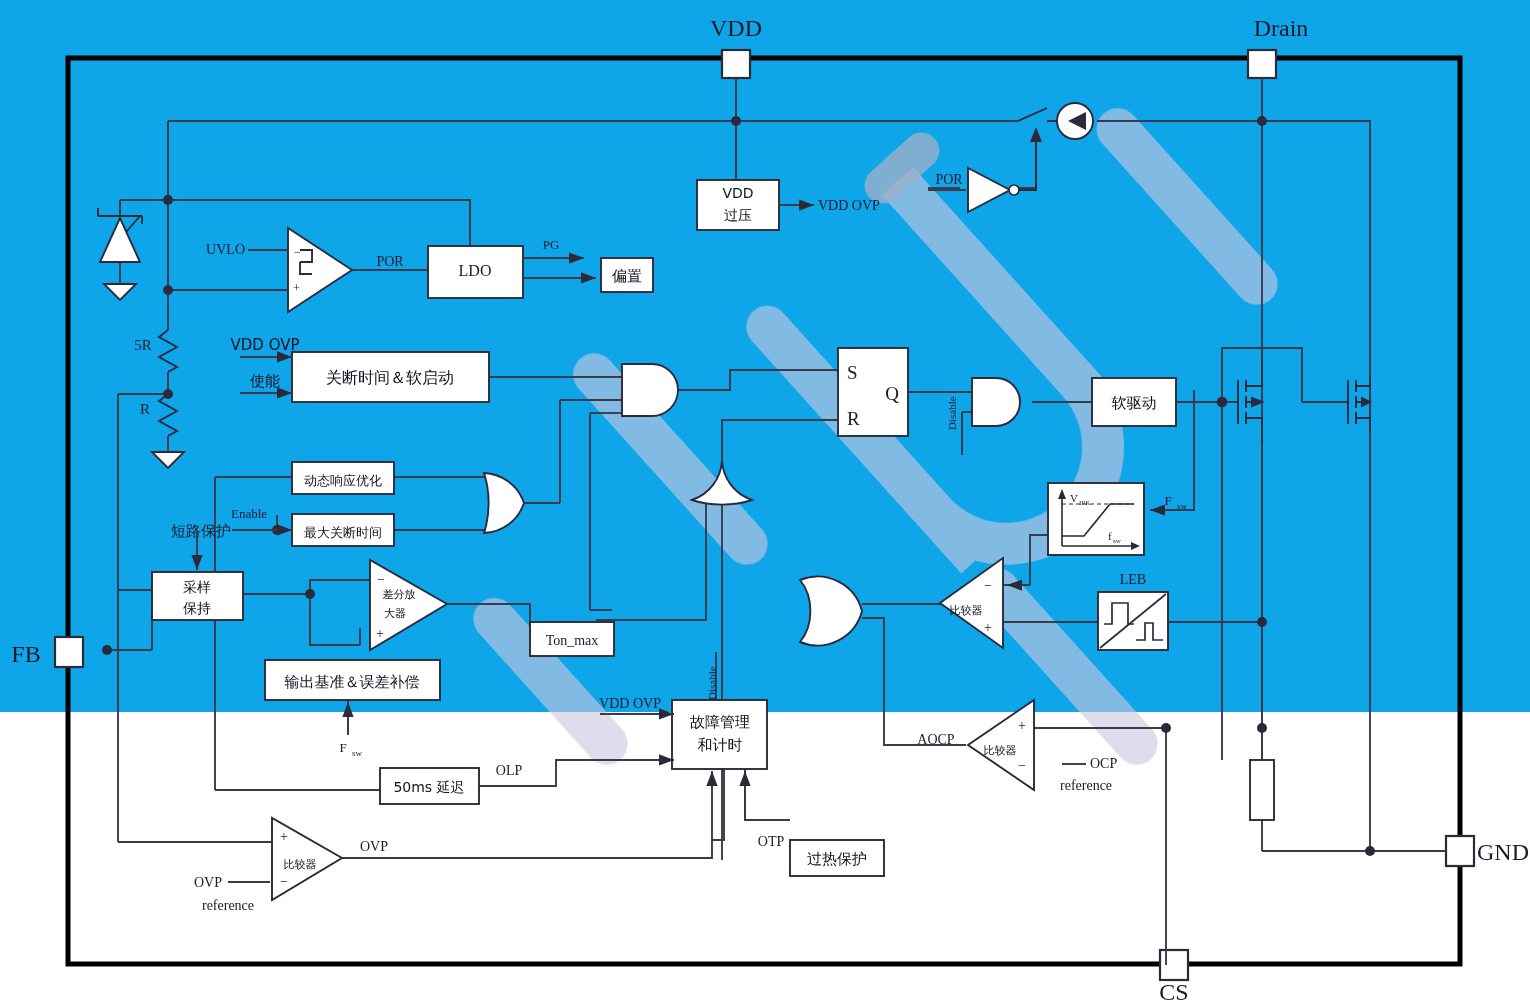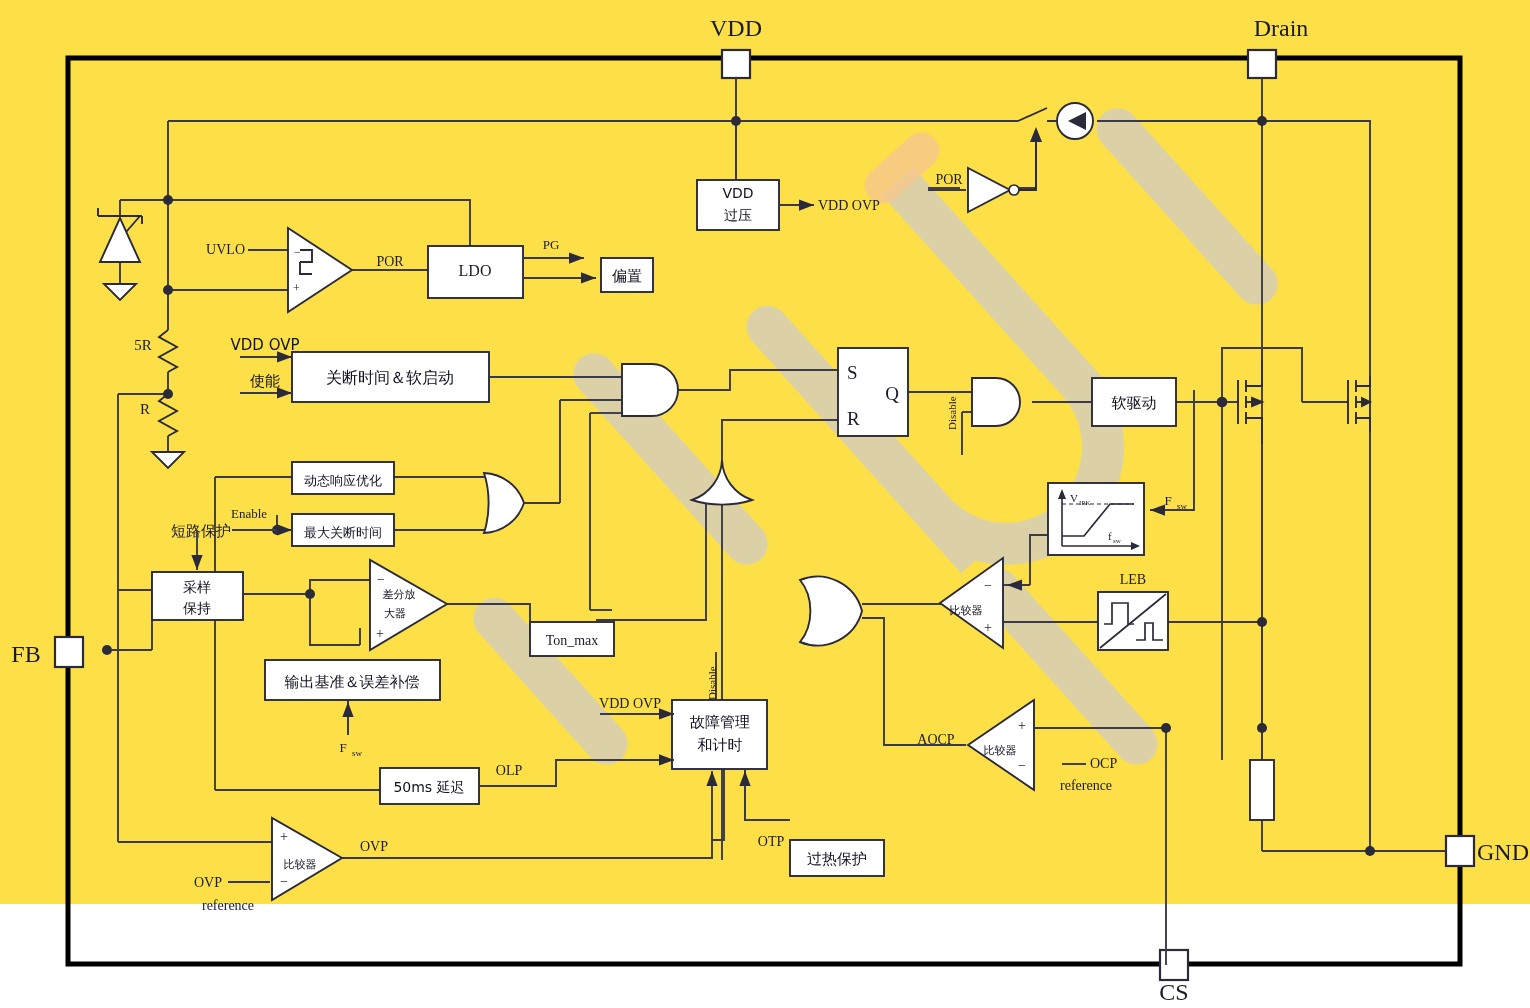--- a/index.html
+++ b/index.html
@@ -1,17 +1,17 @@
 <!DOCTYPE html>
 <html><head>
 <meta charset="utf-8">
 <style>
   html,body{margin:0;padding:0;background:#ffffff;}
   body{width:1530px;height:1008px;overflow:hidden;font-family:"Liberation Serif",serif;}
-  #stage{position:relative;width:1530px;height:904px;background:#fde047;}
+  #stage{position:relative;width:1530px;height:712px;background:#0ea5e9;}
   svg{position:absolute;left:0;top:0;}
   .lbl{font-family:"Liberation Serif",serif;fill:#1a1a2e;}
   .cn{font-family:"DejaVu Sans",sans-serif;fill:#111122;}
 </style>
 </head>
 <body>
 
 <div id="stage">
 <svg width="1530" height="1008" viewBox="0 0 1530 1008">
 

